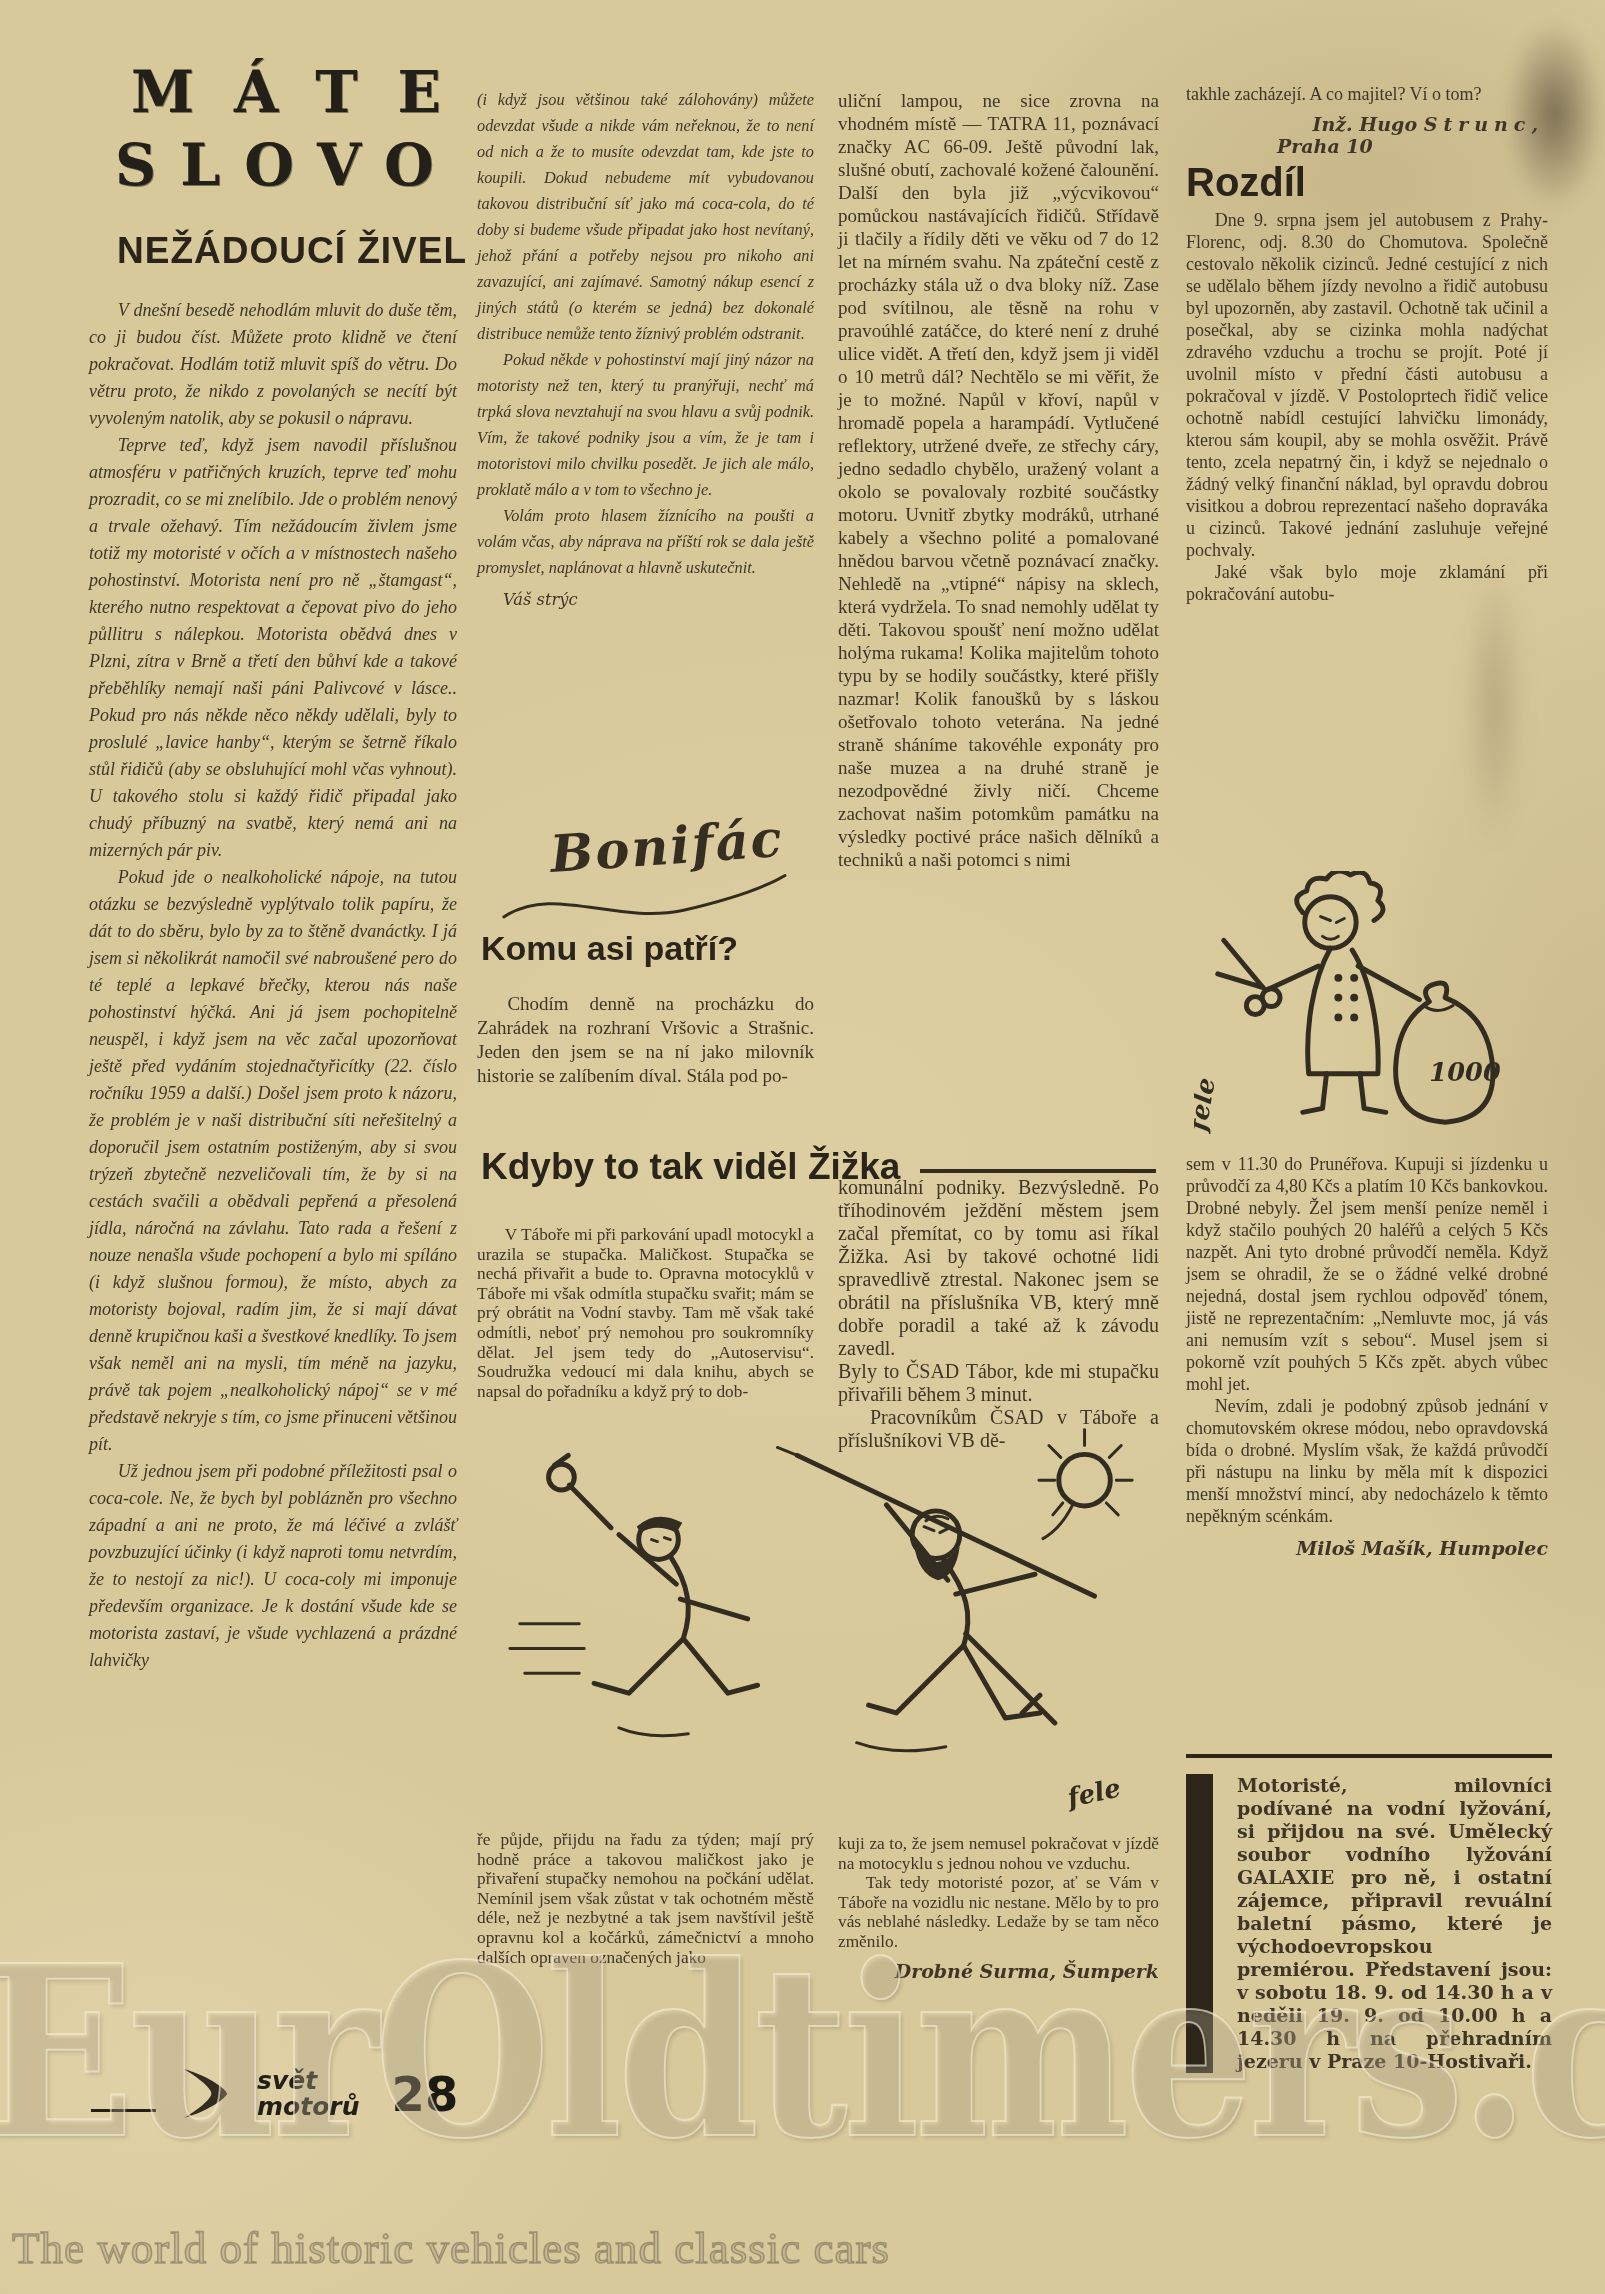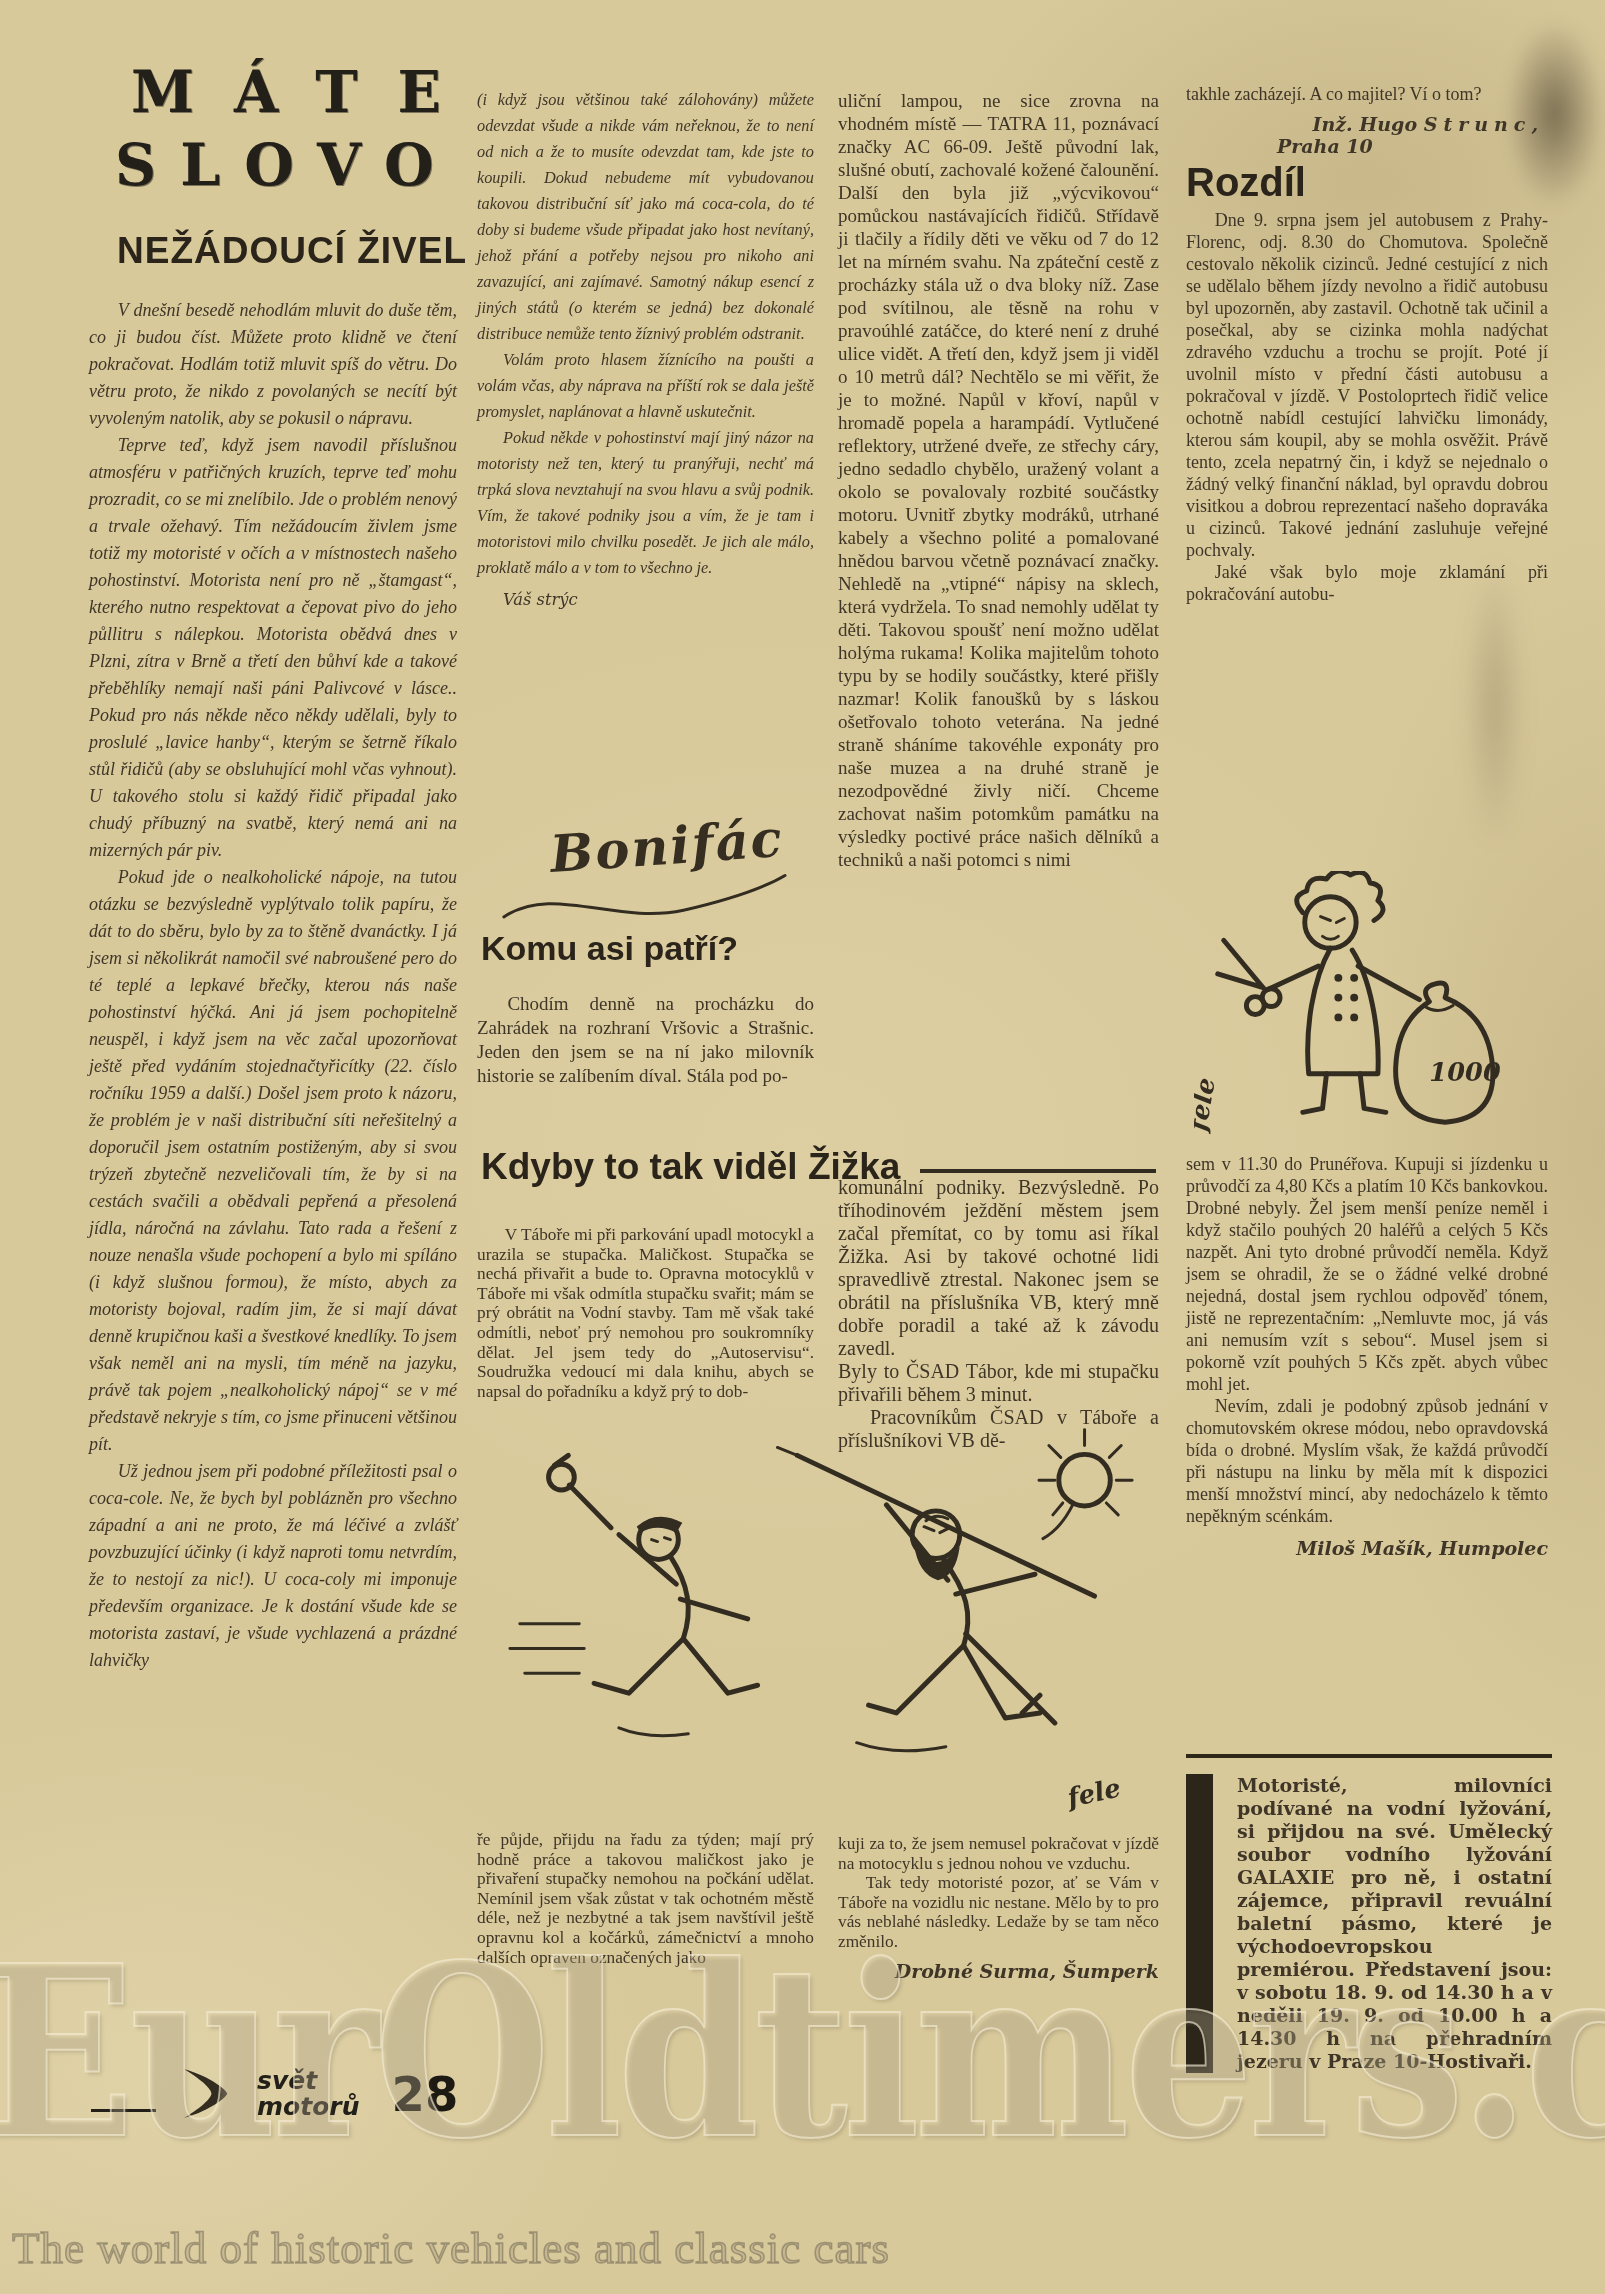--- a/index.html
+++ b/index.html
@@ -101,22 +101,22 @@
 
   <div class="abs txt beseda col1">
     <p>V dnešní besedě nehodlám mluvit do duše těm, co ji budou číst. Můžete proto klidně ve čtení pokračovat. Hodlám totiž mluvit spíš do větru. Do větru proto, že nikdo z povolaných se necítí být vyvoleným natolik, aby se pokusil o nápravu.</p>
     <p>Teprve teď, když jsem navodil příslušnou atmosféru v patřičných kruzích, teprve teď mohu prozradit, co se mi znelíbilo. Jde o problém nenový a trvale ožehavý. Tím nežádoucím živlem jsme totiž my motoristé v očích a v místnostech našeho pohostinství. Motorista není pro ně „štamgast“, kterého nutno respektovat a čepovat pivo do jeho půllitru s nálepkou. Motorista obědvá dnes v Plzni, zítra v Brně a třetí den bůhví kde a takové přeběhlíky nemají naši páni Palivcové v lásce.. Pokud pro nás někde něco někdy udělali, byly to proslulé „lavice hanby“, kterým se šetrně říkalo stůl řidičů (aby se obsluhující mohl včas vyhnout). U takového stolu si každý řidič připadal jako chudý příbuzný na svatbě, který nemá ani na mizerných pár piv.</p>
     <p>Pokud jde o nealkoholické nápoje, na tutou otázku se bezvýsledně vyplýtvalo tolik papíru, že dát to do sběru, bylo by za to štěně dvanáctky. I já jsem si několikrát namočil své nabroušené pero do té teplé a lepkavé břečky, kterou nás naše pohostinství hýčká. Ani já jsem pochopitelně neuspěl, i když jsem na věc začal upozorňovat ještě před vydáním stojednačtyřicítky (22. číslo ročníku 1959 a další.) Došel jsem proto k názoru, že problém je v naši distribuční síti neřešitelný a doporučil jsem ostatním postiženým, aby si svou trýzeň zbytečně nezveličovali tím, že by si na cestách svačili a obědvali pepřená a přesolená jídla, náročná na závlahu. Tato rada a řešení z nouze nenašla všude pochopení a bylo mi spíláno (i když slušnou formou), že místo, abych za motoristy bojoval, radím jim, že si mají dávat denně krupičnou kaši a švestkové knedlíky. To jsem však neměl ani na mysli, tím méně na jazyku, právě tak pojem „nealkoholický nápoj“ se v mé představě nekryje s tím, co jsme přinuceni většinou pít.</p>
     <p>Už jednou jsem při podobné příležitosti psal o coca-cole. Ne, že bych byl poblázněn pro všechno západní a ani ne proto, že má léčivé a zvlášť povzbuzující účinky (i když naproti tomu netvrdím, že to nestojí za nic!). U coca-coly mi imponuje především organizace. Je k dostání všude kde se motorista zastaví, je všude vychlazená a prázdné lahvičky</p>
   </div>
 
   <div class="abs txt beseda col2a">
     <p class="cont">(i když jsou většinou také zálohovány) můžete odevzdat všude a nikde vám neřeknou, že to není od nich a že to musíte odevzdat tam, kde jste to koupili. Dokud nebudeme mít vybudovanou takovou distribuční síť jako má coca-cola, do té doby si budeme všude připadat jako host nevítaný, jehož přání a potřeby nejsou pro nikoho ani zavazující, ani zajímavé. Samotný nákup esencí z jiných států (o kterém se jedná) bez dokonalé distribuce nemůže tento žíznivý problém odstranit.</p>
+    <p>Pokud někde v pohostinství mají jiný názor na motoristy než ten, který tu pranýřuji, nechť má trpká slova nevztahují na svou hlavu a svůj podnik. Vím, že takové podniky jsou a vím, že je tam i motoristovi milo chvilku posedět. Je jich ale málo, proklatě málo a v tom to všechno je.</p>
     <p>Volám proto hlasem žíznícího na poušti a volám včas, aby náprava na příští rok se dala ještě promyslet, naplánovat a hlavně uskutečnit.</p>
-    <p>Pokud někde v pohostinství mají jiný názor na motoristy než ten, který tu pranýřuji, nechť má trpká slova nevztahují na svou hlavu a svůj podnik. Vím, že takové podniky jsou a vím, že je tam i motoristovi milo chvilku posedět. Je jich ale málo, proklatě málo a v tom to všechno je.</p>
     <div class="closing">Váš strýc</div>
   </div>
 
   <div class="abs sig-script">
     <svg class="sig-flourish" width="297" height="79" viewBox="0 0 300 80">
       <path class="ink-thin" d="M8 50 C60 20 120 66 190 56 C240 48 275 38 295 28"></path>
     </svg>
     <span>Bonifác</span>
   </div>
 

